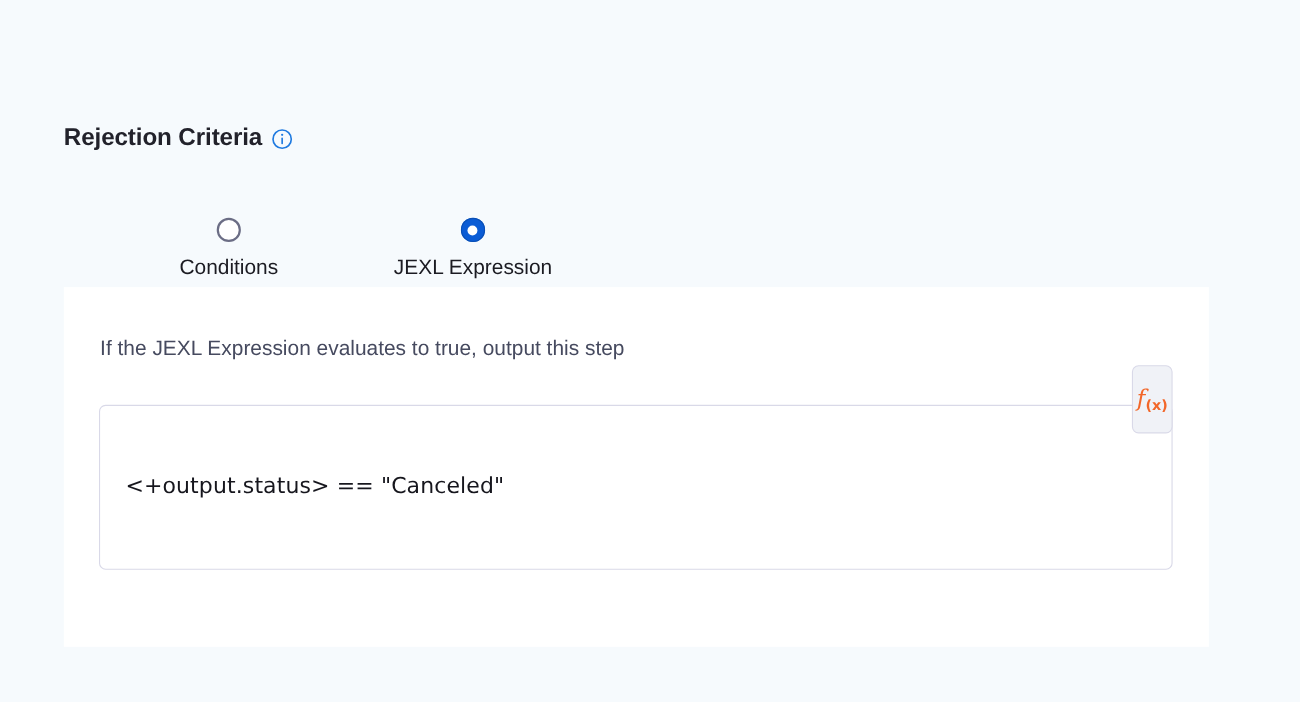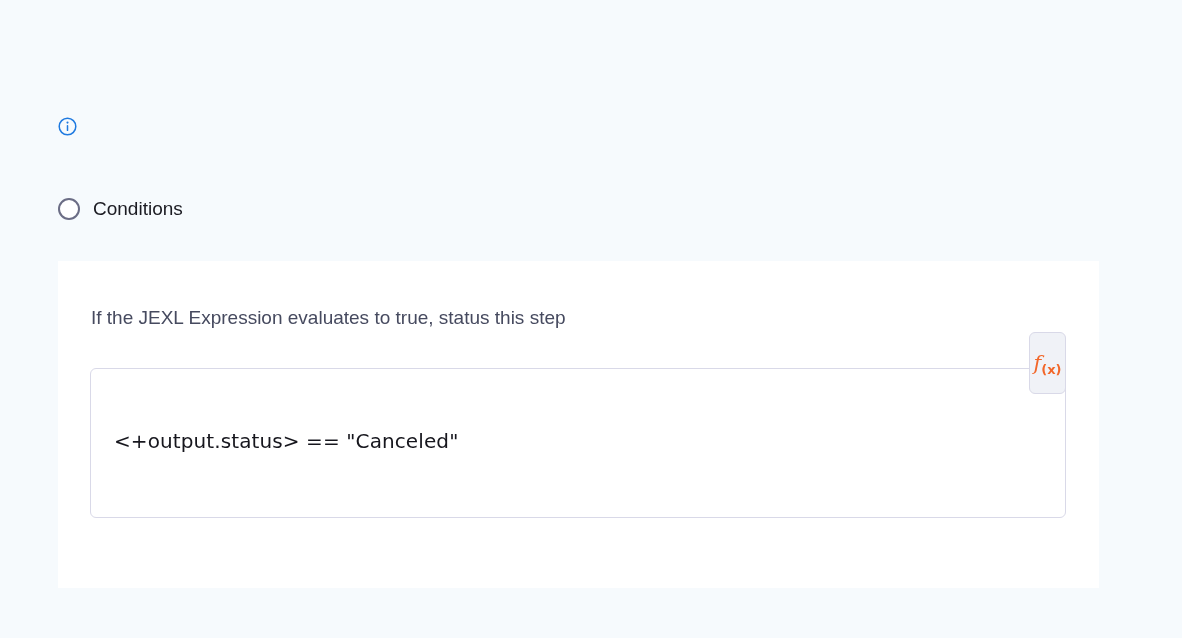--- a/index.html
+++ b/index.html
@@ -50,24 +50,25 @@
   
   .radio-group {
     position: absolute;
     left: 58px;
     top: 198px;
     display: flex;
     align-items: center;
   }
   .radio-option {
     display: flex;
-    align-items: flex-start;
+    align-items: center;
     gap: 13px;
     cursor: pointer;
     height: 32px;
+    flex-direction: column;
   }
   .radio-option.first { width: 300px; }
 
   .radio-mark {
     width: 22px;
     height: 22px;
     border-radius: 50%;
     flex: none;
     position: relative;
     background: #ffffff;
@@ -175,42 +176,47 @@
     font-style: normal;
     font-weight: bold;
     font-family: "DejaVu Sans", sans-serif;
     vertical-align: -4px;
   }
 </style>
 </head>
 <body>
 
 <div class="section-header">
+  <span class="section-title">Rejection Criteria</span>
   <span class="info-icon">
     <svg width="19" height="19" viewBox="0 0 19 19" aria-hidden="true">
       <circle cx="9.5" cy="9.5" r="8.3" fill="none" stroke="#1f7ae0" stroke-width="1.5"></circle>
       <circle cx="9.5" cy="5.6" r="1.05" fill="#1f7ae0"></circle>
       <rect x="8.75" y="8.1" width="1.5" height="6.0" rx="0.7" fill="#1f7ae0"></rect>
     </svg>
   </span>
 </div>
 
 <div class="radio-group">
 
   <div class="radio-option first">
     <span class="radio-mark"></span>
     <span class="radio-label">Conditions</span>
   </div>
 
+  <div class="radio-option">
+    <span class="radio-mark checked"></span>
+    <span class="radio-label">JEXL Expression</span>
+  </div>
 
 </div>
 
 <div class="panel">
 
-  <div class="panel-caption">If the JEXL Expression evaluates to true, status this step</div>
+  <div class="panel-caption">If the JEXL Expression evaluates to true, output this step</div>
 
   <div class="expression-wrap">
 
     <div class="expression-box">
       <div class="expression-text">&lt;+output.status&gt; == "Canceled"</div>
     </div>
 
     <div class="fx-button">
       <span class="fx-label"><span>f</span><span class="sub">(x)</span></span>
     </div>

